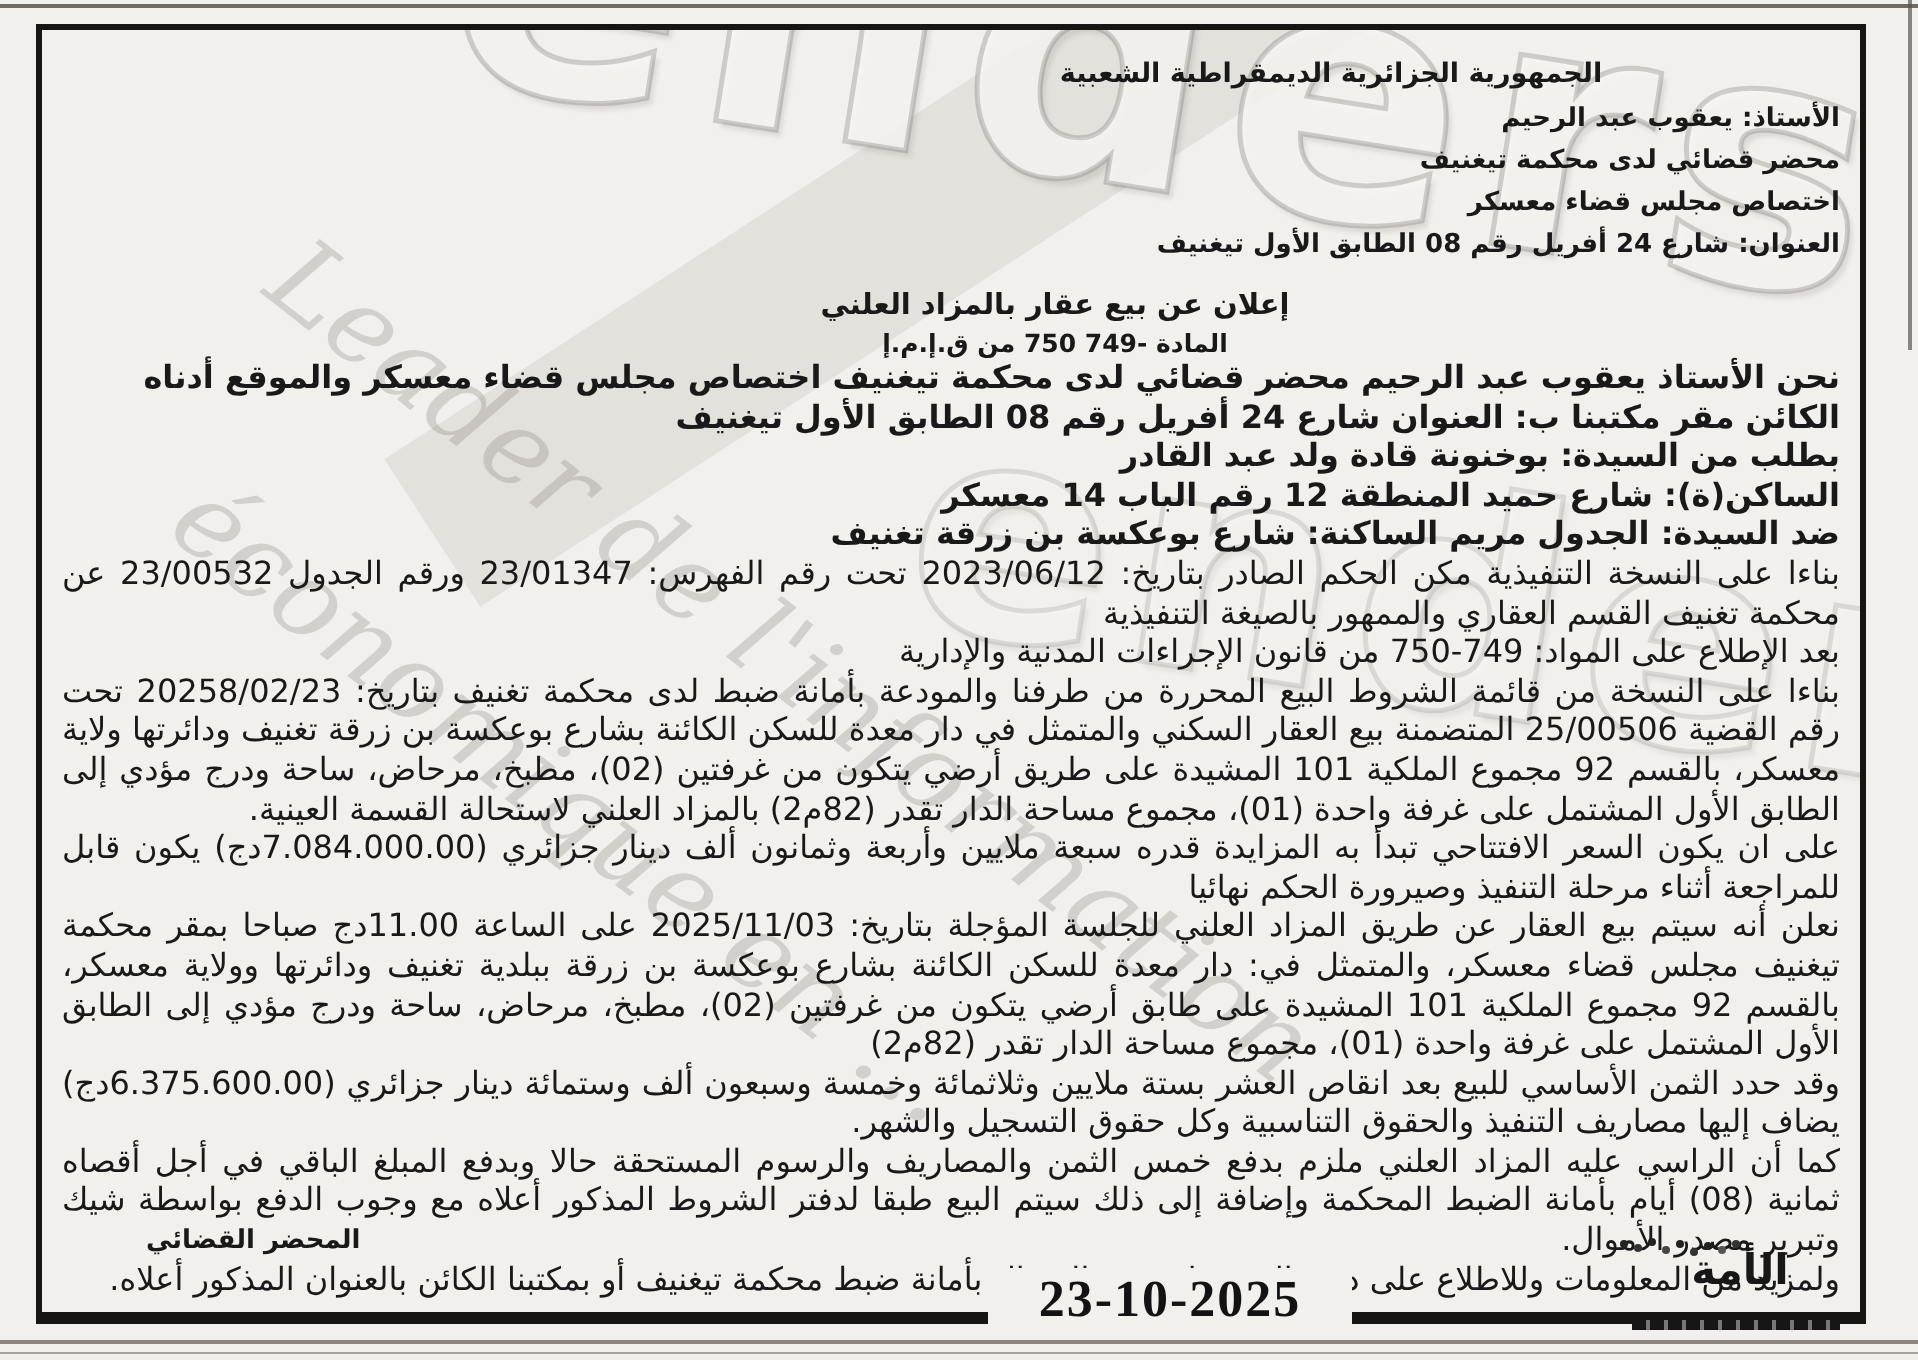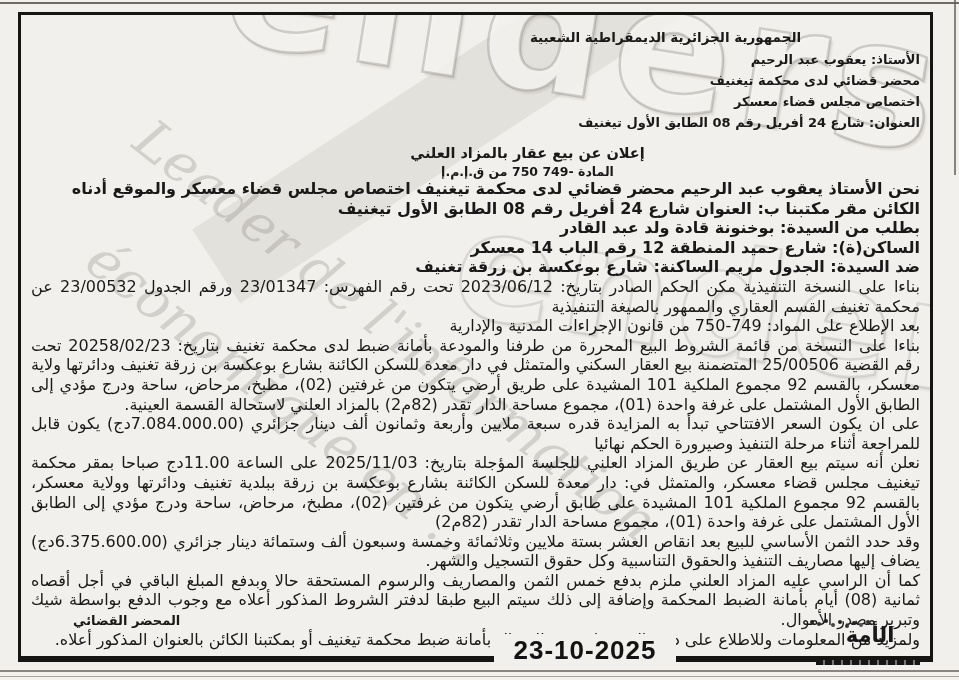--- a/index.html
+++ b/index.html
@@ -49,21 +49,21 @@
   .body-text{font-size:16px;line-height:19.6px;}
   .intro-line{text-align:right;font-weight:bold;}
   .para{text-align:justify;}
   .para-short{text-align:right;}
   .signature{position:absolute;left:16px;top:598px;z-index:3;
     font-size:13px;font-weight:bold;direction:rtl;margin-left:36px;}
 
   
   .date-plate{position:absolute;left:494px;top:634px;width:182px;height:32px;
     background:#f2f0ec;z-index:10;display:flex;align-items:center;justify-content:center;}
-  .date-text{font-family:Liberation Sans, sans-serif;font-size:26px;font-weight:bold;
+  .date-text{font-family:Liberation Serif, serif;font-size:26px;font-weight:bold;
     letter-spacing:1px;color:#131313;}
 
   
   .newspaper-logo{position:absolute;left:800px;top:616px;width:140px;height:50px;z-index:10;direction:rtl;}
   .logo-name{display:block;text-align:center;font-size:21px;font-weight:bold;
     line-height:38px;color:#171717;letter-spacing:-1px;}
   .logo-speckle{position:absolute;left:10px;top:4px;width:4px;height:4px;border-radius:50%;background:#222;
     box-shadow:7px 2px 0 #333,14px -1px 0 #222,21px 3px 0 #444,28px 0 0 #222,35px 4px 0 #333,42px 1px 0 #222,49px 3px 0 #555,56px 0 0 #333;}
   .logo-bar{position:absolute;bottom:1px;left:16px;width:104px;height:5px;
     background:repeating-linear-gradient(90deg,#161616 0 7px,#777 7px 9px);}

